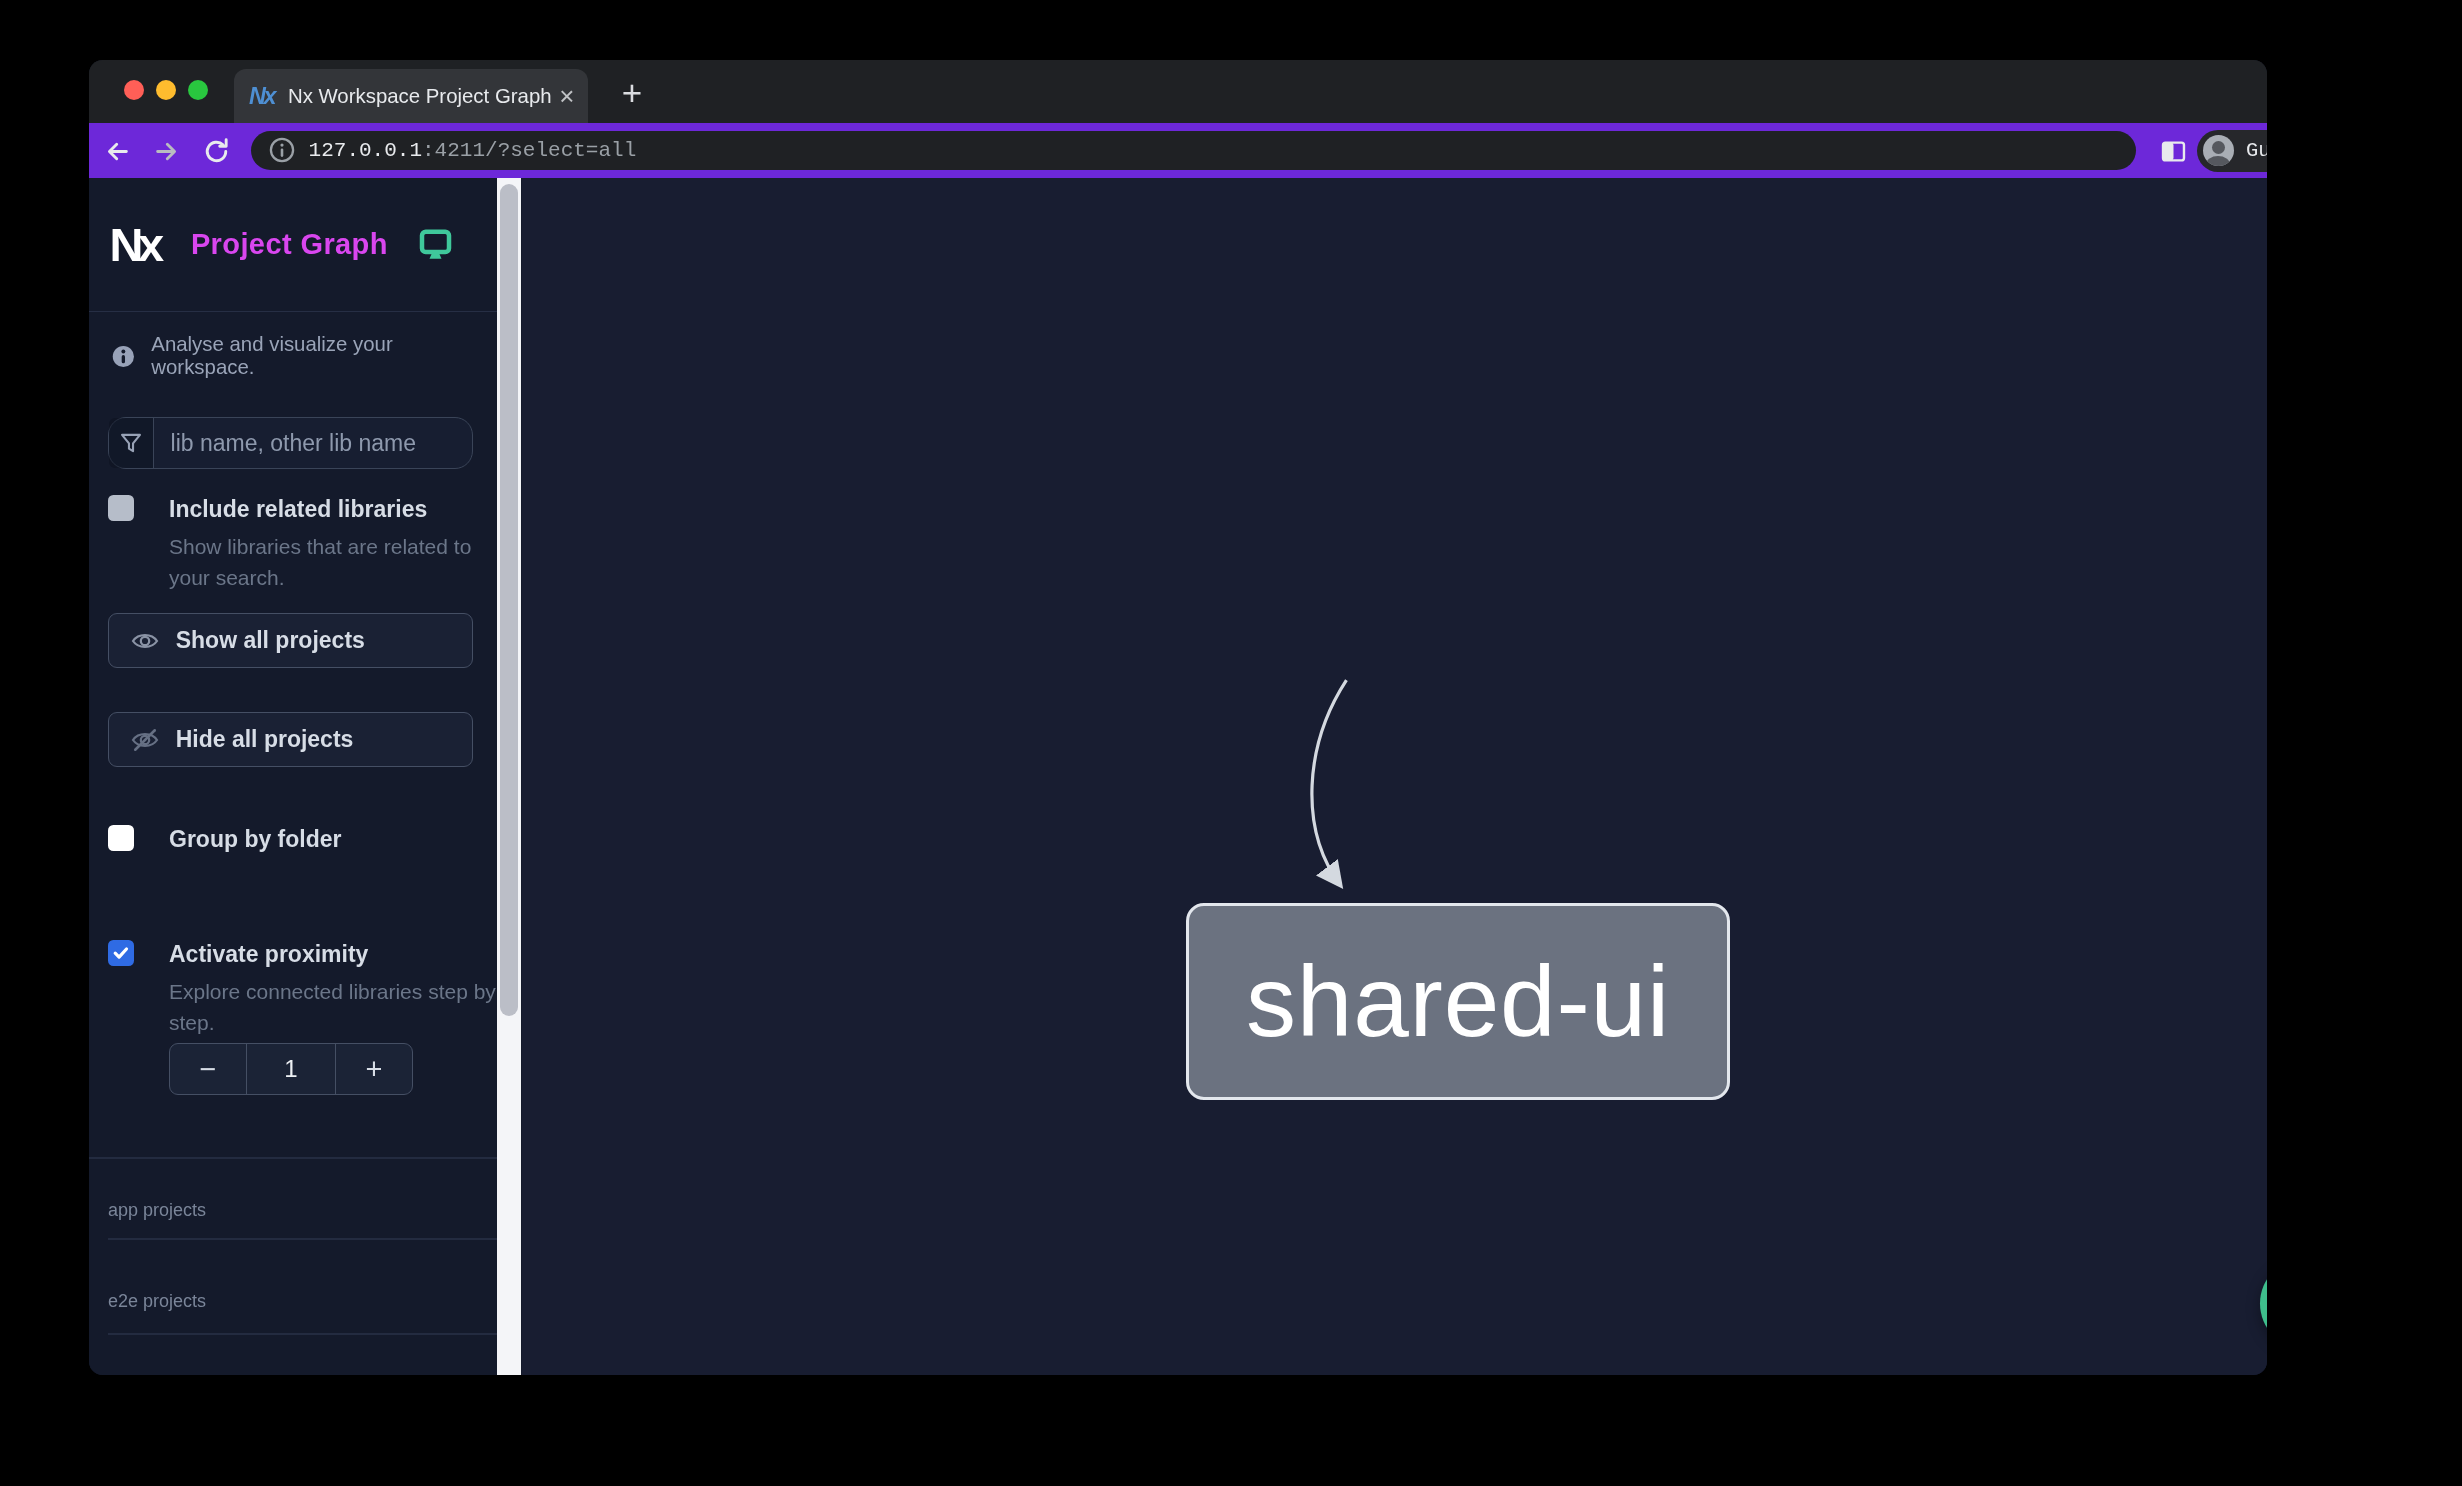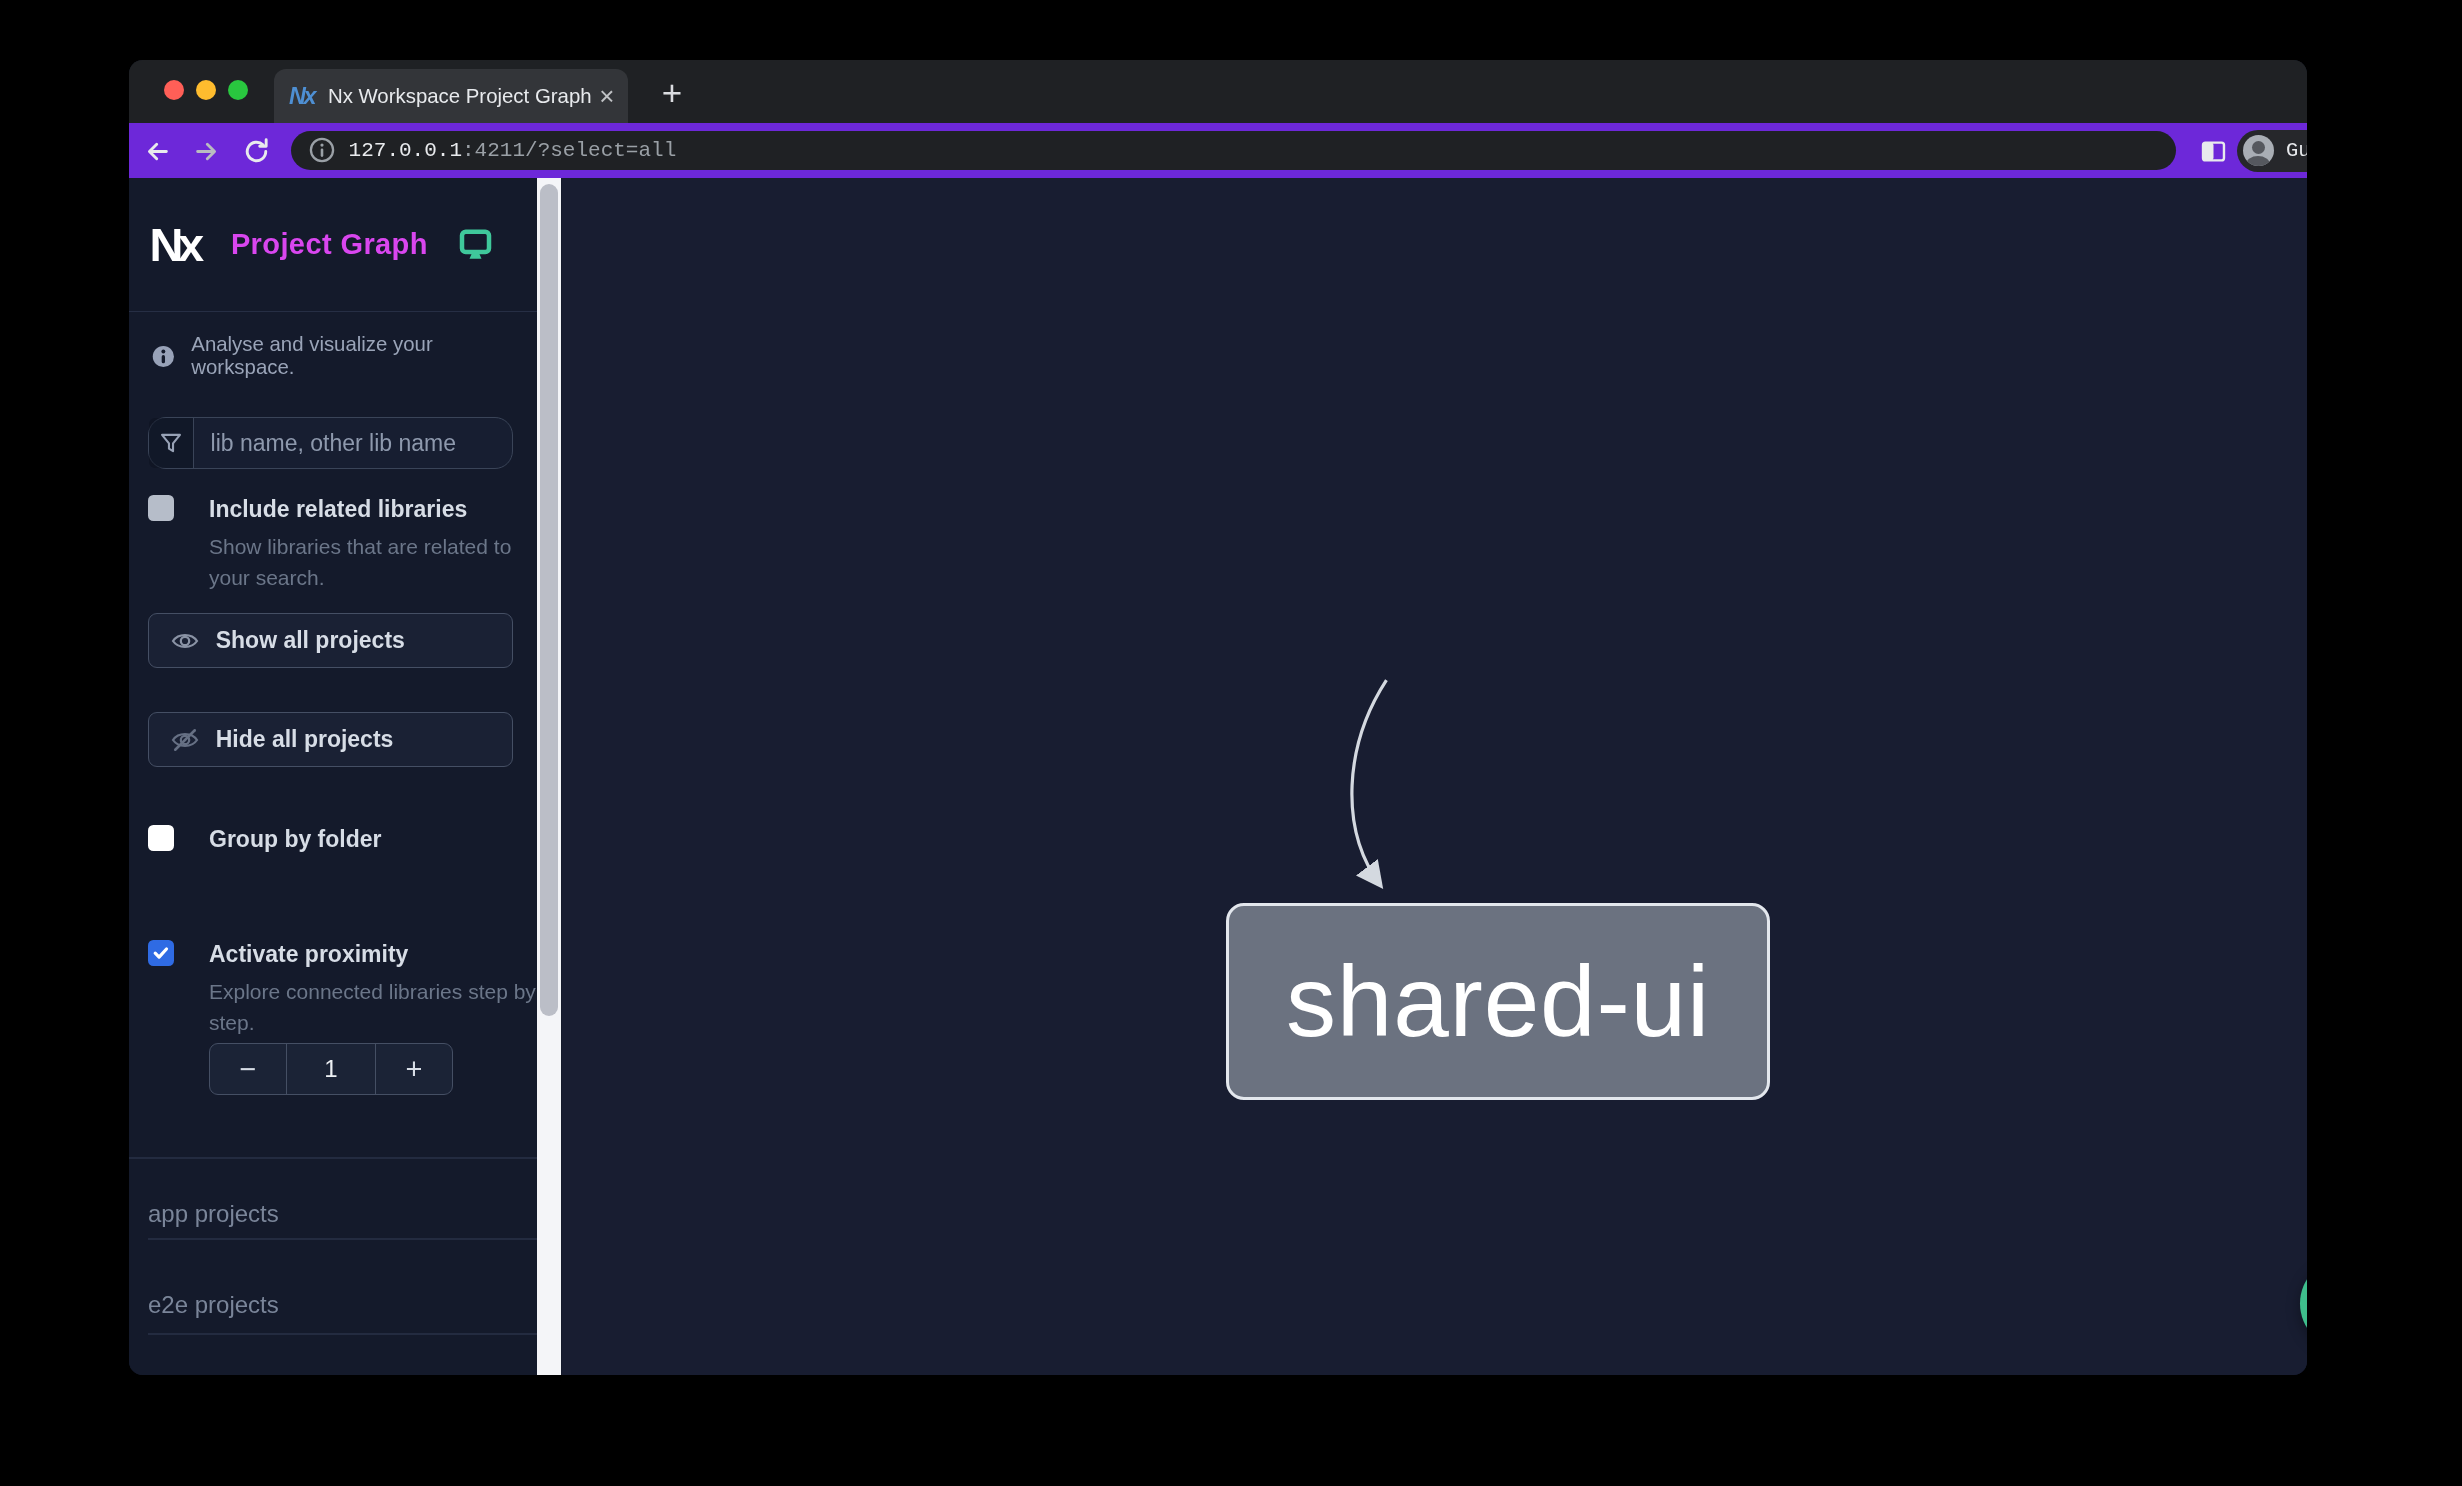--- a/index.html
+++ b/index.html
@@ -1,21 +1,21 @@
 <!DOCTYPE html>
 <html style="font-size:12px"><head>
 <meta charset="utf-8">
 <style>
   html,body{margin:0;padding:0;}
   body{
     width:2462px;height:1487px;background:#000;overflow:hidden;position:relative;
     font-family:"Liberation Sans",sans-serif;
   }
   .window{position:absolute;left:89px;top:60px;width:2178px;height:1315px;
-    border-radius:13.6px;overflow:hidden;background:#141A2B;margin-left:40px;}
+    border-radius:13.6px;overflow:hidden;background:#141A2B;}
   
   .tabstrip{position:absolute;left:0;top:0;right:0;height:63px;background:#1F2124;}
   .traffic{position:absolute;top:19.7px;width:20.4px;height:20.4px;border-radius:50%;}
   .t-red{left:35px;background:#FF5F57;}
   .t-yellow{left:67px;background:#FEBC2E;}
   .t-green{left:99px;background:#29C73F;}
   .tab{position:absolute;left:145px;top:9px;width:354px;height:54px;background:#333539;
     border-radius:12px 12px 0 0;display:flex;align-items:center;padding:0 15px;box-sizing:border-box;}
   .tab-favicon{font-size:23.4px;font-weight:800;letter-spacing:-2.3px;font-style:italic;
     color:#4E8FD3;flex:0 0 auto;}
@@ -81,21 +81,21 @@
     color:#D7DDE6;font-size:23px;font-weight:600;}
   .btn-show{top:435px;} .btn-hide{top:534px;}
   .stepper{position:absolute;left:80px;top:865px;width:244px;height:52px;box-sizing:border-box;
     border:1.5px solid #454F64;border-radius:9px;background:#1B2336;display:flex;}
   .step-btn{flex:0 0 76px;display:flex;align-items:center;justify-content:center;
     color:#D7DDE6;font-size:29px;line-height:1;}
   .step-val{flex:1;display:flex;align-items:center;justify-content:center;color:#EDF0F4;font-size:24px;
     border-left:1.5px solid #454F64;border-right:1.5px solid #454F64;}
   .sb-divider{position:absolute;left:0;right:0;height:1.5px;background:#232B40;}
   .div-main{top:979px;}
-  .section-label{position:absolute;left:19px;font-size:24px;color:#7A8599;}
+  .section-label{position:absolute;left:19px;font-size:18px;color:#7A8599;}
   .lbl-app{top:1022px;}
   .lbl-e2e{top:1113px;}
   .div-section{left:19px;right:0;}
   .div-app{top:1060px;}
   .div-e2e{top:1155px;}
   
   .node{position:absolute;background:#6B7280;border:3.8px solid #E3E7ED;border-radius:18px;
     display:flex;align-items:center;justify-content:center;color:#FFFFFF;letter-spacing:0.8px;}
   .node-1{left:559px;top:310px;width:749px;height:185px;font-size:100px;}
   .node-2{left:664px;top:725px;width:538px;height:191px;font-size:100px;}

